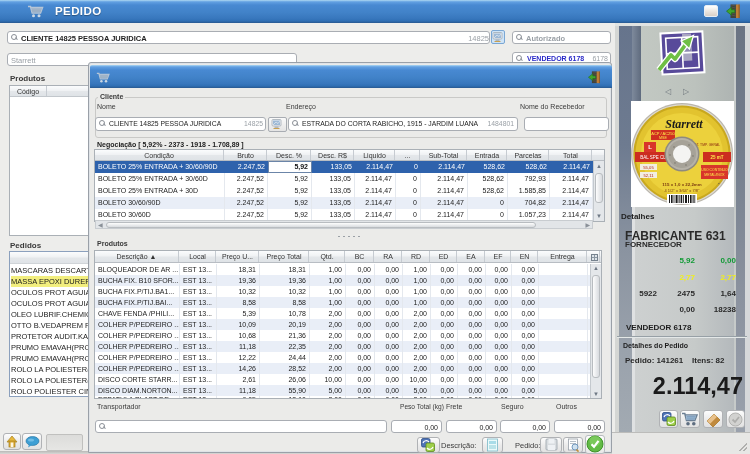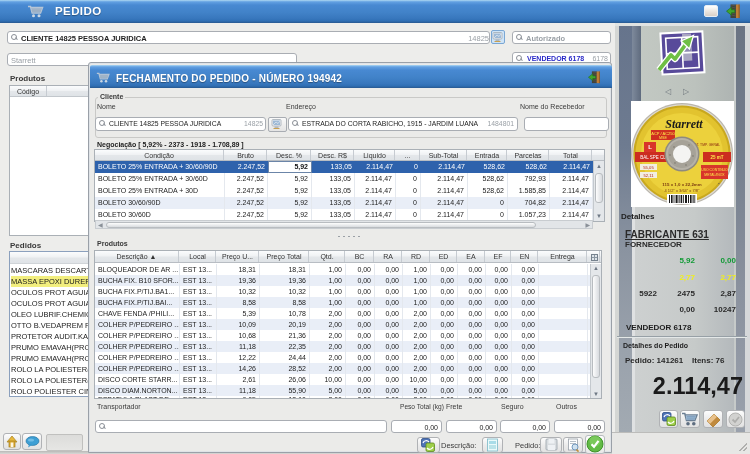--- a/index.html
+++ b/index.html
@@ -188,37 +188,37 @@
             <rect x="57" y="94" width="1" height="8"></rect>
             <rect x="59" y="94" width="1.6" height="8"></rect>
             <rect x="61.6" y="94" width="1" height="8"></rect>
             <rect x="63.4" y="94" width="0.8" height="8"></rect>
           </g>
   <text x="51" y="100.5" font-size="3" fill="#333" text-anchor="middle">&nbsp;</text>
  </svg>
  </div>
 
  <div class="abs bold" style="left:6px;top:189px;font-size:8px;color:#1d1d1d;">Detalhes</div>
- <div class="abs bold" style="left:10px;top:206px;font-size:10px;color:#2a2a2a;text-decoration:underline;">FABRICANTE 631</div>
+ <div class="abs bold" style="left:10px;top:206px;font-size:12px;color:#2a2a2a;">FABRICANTE 631</div>
  <div class="abs bold" style="left:10px;top:217px;font-size:8px;color:#2a2a2a;">FORNECEDOR</div>
  <div class="abs bold" style="left:40px;top:233px;width:40px;text-align:right;font-size:8px;color:#129a35;">5,92</div>
  <div class="abs bold" style="left:81px;top:233px;width:40px;text-align:right;font-size:8px;color:#129a35;">0,00</div>
  <div class="abs bold" style="left:40px;top:250px;width:40px;text-align:right;font-size:8px;color:#f0ee1c;">2,77</div>
  <div class="abs bold" style="left:81px;top:250px;width:40px;text-align:right;font-size:8px;color:#f0ee1c;">2,77</div>
  <div class="abs bold" style="left:2px;top:266px;width:40px;text-align:right;font-size:8px;color:#2a2a2a;">5922</div>
  <div class="abs bold" style="left:40px;top:266px;width:40px;text-align:right;font-size:8px;color:#2a2a2a;">2475</div>
- <div class="abs bold" style="left:81px;top:266px;width:40px;text-align:right;font-size:8px;color:#2a2a2a;">2,87</div>
+ <div class="abs bold" style="left:81px;top:266px;width:40px;text-align:right;font-size:8px;color:#2a2a2a;">1,64</div>
  <div class="abs bold" style="left:40px;top:282px;width:40px;text-align:right;font-size:8px;color:#2a2a2a;">0,00</div>
- <div class="abs bold" style="left:81px;top:282px;width:40px;text-align:right;font-size:8px;color:#2a2a2a;">10247</div>
+ <div class="abs bold" style="left:81px;top:282px;width:40px;text-align:right;font-size:8px;color:#2a2a2a;">18238</div>
  <div class="abs bold" style="left:11px;top:300px;font-size:8px;color:#1d1d1d;">VENDEDOR 6178</div>
  <div class="abs" style="left:2px;top:313px;width:130px;height:1px;background:#97a0a6;"></div>
  <div class="abs" style="left:2px;top:314px;width:130px;height:1px;background:#e4e8e8;"></div>
  <div class="abs bold" style="left:8px;top:319px;font-size:7px;color:#1d1d1d;">Detalhes do Pedido</div>
  <div class="abs bold" style="left:10px;top:333px;font-size:8px;color:#2a2a2a;">Pedido: 141261</div>
- <div class="abs bold" style="left:77px;top:333px;font-size:8px;color:#2a2a2a;">Itens: 76</div>
+ <div class="abs bold" style="left:77px;top:333px;font-size:8px;color:#2a2a2a;">Itens: 82</div>
  <div class="abs bold" style="left:0px;top:350px;width:128px;text-align:right;font-size:23.5px;color:#1a1a1a;">2.114,47</div>
 
  <div class="abs btn" style="left:44px;top:387px;width:19px;height:18px;"></div>
  <div class="abs btn" style="left:65px;top:387px;width:20px;height:18px;"></div>
  <div class="abs btn" style="left:88px;top:387px;width:20px;height:18px;"></div>
  <div class="abs btn" style="left:111px;top:387px;width:19px;height:18px;"></div>
  <svg class="abs" style="left:47px;top:389px;" width="14" height="14" viewBox="0 0 14 14">
   <rect x="0.5" y="0.5" width="8.5" height="8.5" rx="1.5" fill="#4f74b8" stroke="#2e4e86" stroke-width="0.8"></rect>
   <path d="M2 5 a3.5 3.5 0 0 1 6 -1" fill="none" stroke="#fff" stroke-width="1.2"></path>
   <rect x="5" y="5" width="8.5" height="8.5" rx="1.5" fill="#9ecf4a" stroke="#5e8a1e" stroke-width="0.8"></rect>
@@ -244,21 +244,20 @@
 
 <div class="abs" style="left:88px;top:62px;width:524px;height:391px;background:#ebebe9;border:1px solid #9aa0a8;border-radius:3px 3px 0 0;box-shadow:0 0 0 1px #dfe3e7 inset;">
  <div class="abs tbar" style="left:1px;top:2px;width:522px;height:23px;border-radius:2px 2px 0 0;"></div>
  <svg class="abs" style="left:7px;top:9px;" width="15" height="12" viewBox="0 0 18 14">
   <path d="M1 1.5 L3.5 1.5 L5.2 8 L13.5 8 L15.5 2.6 L4 2.6" fill="none" stroke="#b6c5d6" stroke-width="1.5"></path>
   <path d="M4.3 3.1 L15 3.1 L13.3 7.5 L5.1 7.5 Z" fill="#a9bbce"></path>
   <path d="M5 4.2 L14.3 4.2 M4.8 5.5 L13.9 5.5 M5.1 6.6 L13.6 6.6" stroke="#8fa5bc" stroke-width="0.5"></path>
   <circle cx="6.5" cy="10.8" r="1.5" fill="#ccd8e4"></circle>
         <circle cx="12" cy="10.8" r="1.5" fill="#ccd8e4"></circle>
  </svg>
- <div class="abs" style="left:27px;top:10px;font-size:10px;font-weight:bold;color:#fff;text-shadow:0 1px 1px rgba(0,0,0,.35);letter-spacing:.2px;">FECHAMENTO DO PEDIDO - NÚMERO 194942</div>
  <svg class="abs" style="left:499px;top:8px;" width="13" height="13" viewBox="0 0 15 15">
   <rect x="4.5" y="0.5" width="6" height="13.5" fill="#42423a"></rect>
   <path d="M5 1 L10 2 M5 3 L10 4 M5 5 L10 6 M5 7 L10 8 M5 9 L10 10 M5 11 L10 12" stroke="#5a5a50" stroke-width="0.7"></path>
   <rect x="10" y="0.5" width="3.6" height="13.5" fill="#c08038"></rect>
   <rect x="12.6" y="0.5" width="1" height="13.5" fill="#8a5522"></rect>
   <path d="M0.5 7.2 L5.5 3.2 L5.5 5.7 L8.8 5.7 L8.8 8.7 L5.5 8.7 L5.5 11.2 Z" fill="#3fa52e" stroke="#1e6b14" stroke-width="0.6"></path>
  </svg>
 
  <div class="abs grp" style="left:6px;top:34px;width:512px;height:41px;"></div>
  <div class="abs bold lbl" style="left:9px;top:30px;font-size:7px;background:#ebebe9;padding:0 2px;">Cliente</div>

